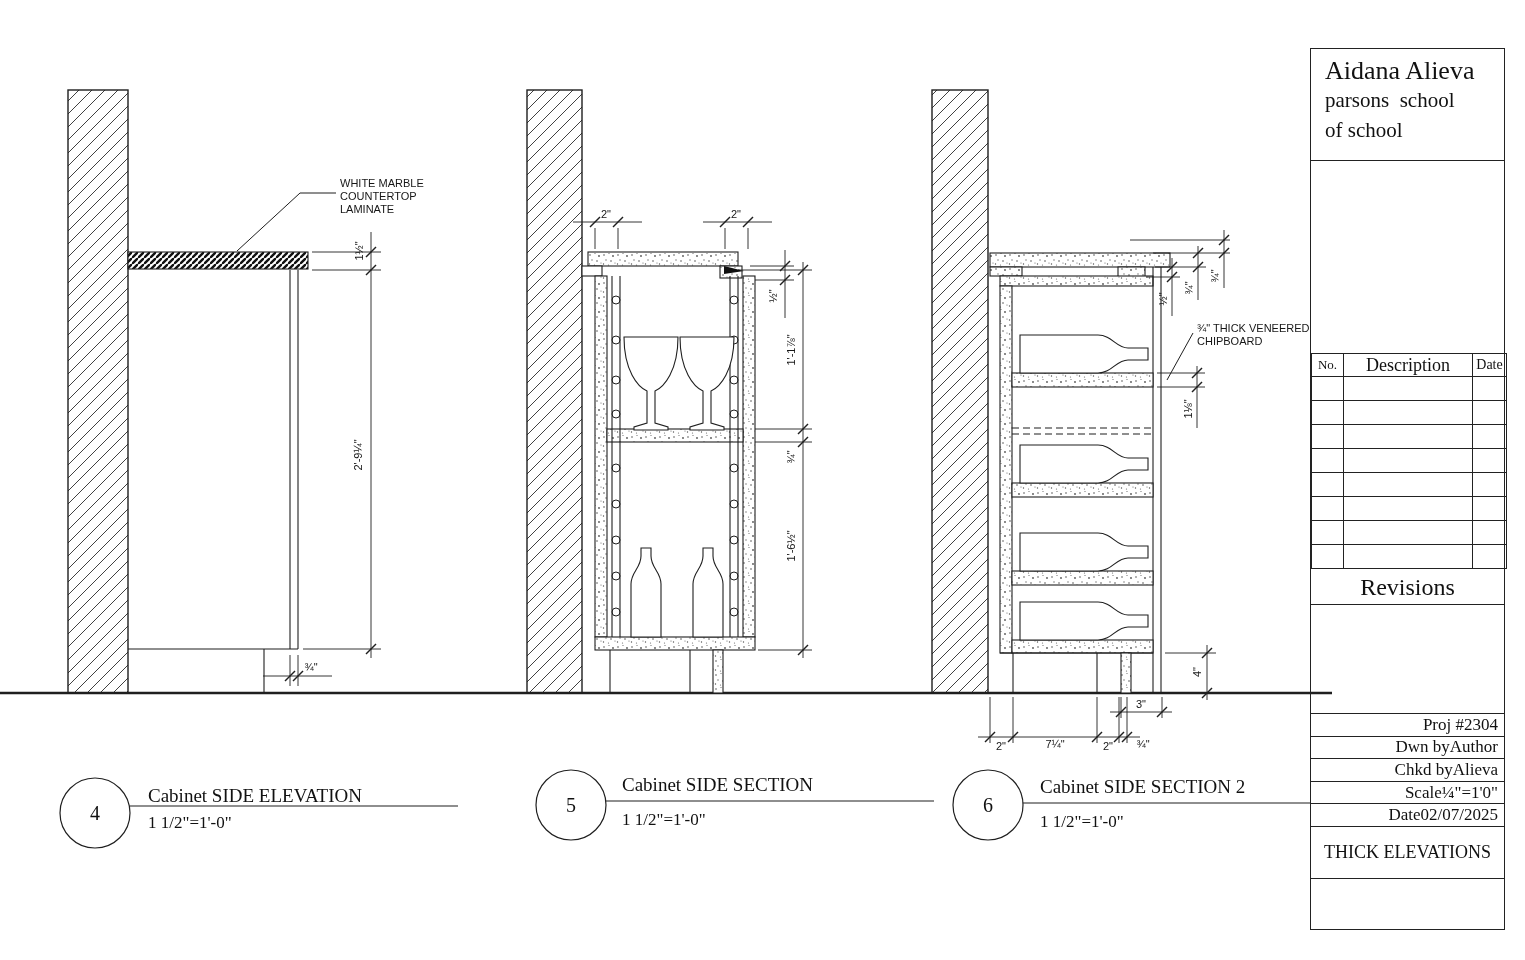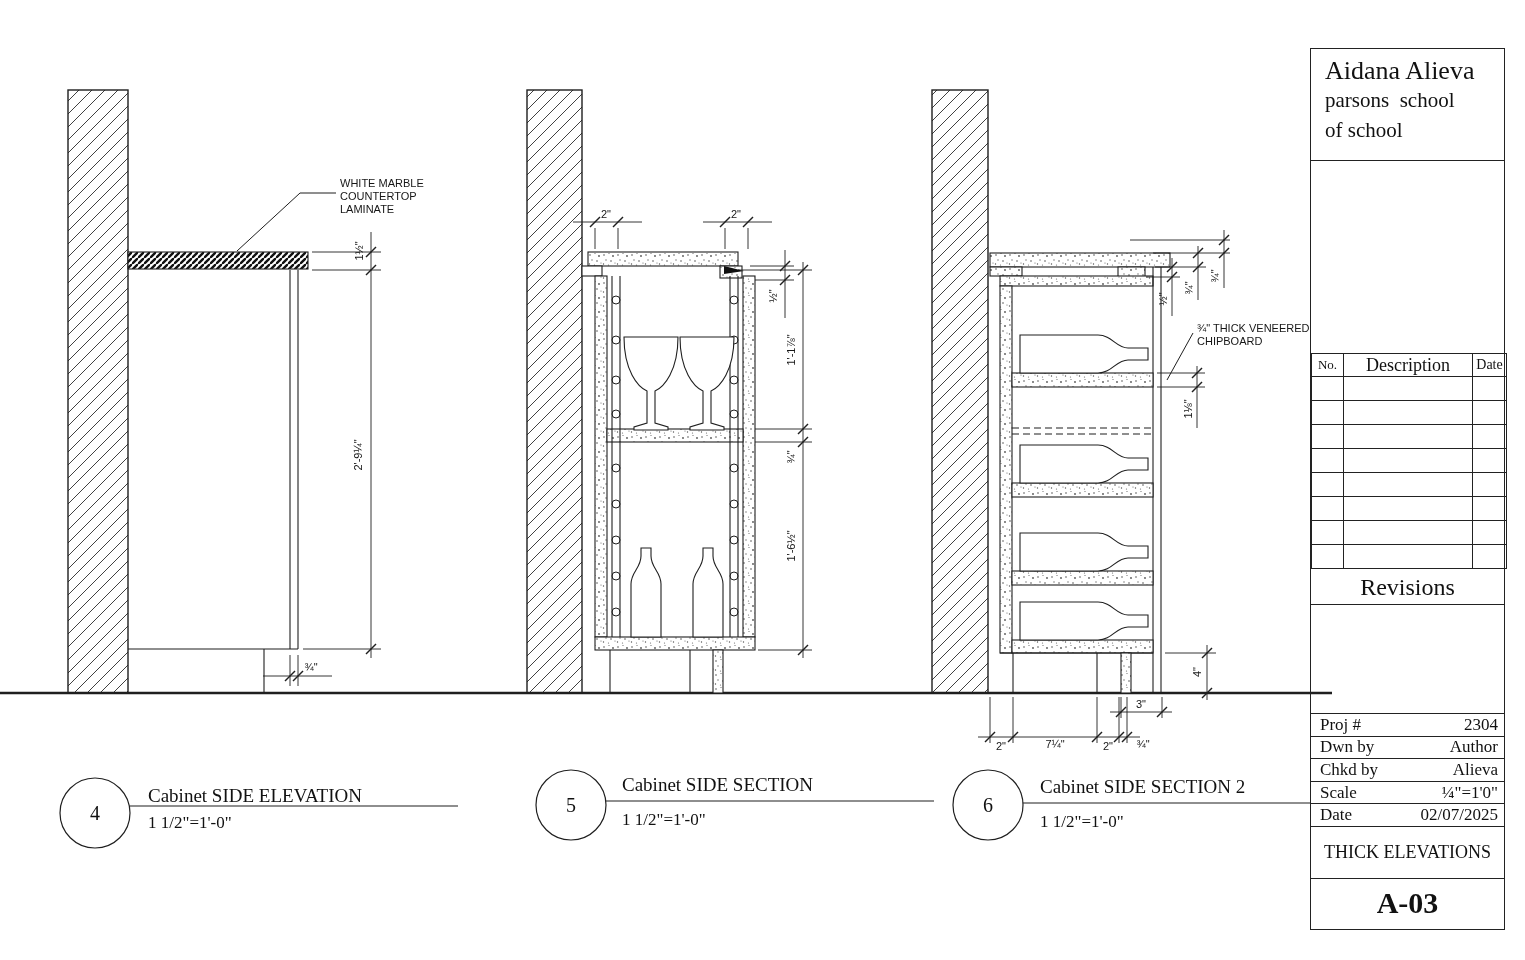--- a/index.html
+++ b/index.html
@@ -28,21 +28,21 @@
   .rev td{height:23px;}
   .th-no{font-size:13px;}
   .th-desc{font-size:18px;}
   .th-date{font-size:14px;}
   .tb-revisions{top:510px;height:34px;border-bottom:1.4px solid #222;
                 text-align:center;font-size:24px;line-height:32px;margin-top:12px;}
   .tb-project{top:544px;height:120px;padding:4px 0 0 10px;}
   .tb-proj-name{font-size:24px;line-height:30px;}
   .tb-proj-sub{font-size:17px;line-height:21px;}
   .tb-fields{top:664px;height:113px;display:flex;flex-direction:column;}
-  .tb-field{flex:1;display:flex;align-items:center;justify-content:space-between;
+  .tb-field{flex:1;display:flex;align-items:center;justify-content:flex-end;
             border-top:1.3px solid #222;font-size:17px;padding:0 6px 0 9px;}
   .tb-sheettitle{top:777px;height:53px;border-top:1.4px solid #222;border-bottom:1.4px solid #222;
                  text-align:center;font-size:18px;line-height:51px;}
   .tb-number{top:830px;height:52px;text-align:center;font-size:30px;font-weight:bold;line-height:48px;}
 </style>
 </head>
 <body>
 
 <div class="sheet">
 
@@ -384,15 +384,14 @@
         <span>Scale</span>
         <span>¼"=1'0"</span>
       </div>
       <div class="tb-field">
         <span>Date</span>
         <span>02/07/2025</span>
       </div>
     </div>
 
     <div class="tb-sheettitle">THICK ELEVATIONS</div>
-    <div class="tb-number">A-03</div>
   </div>
 </div>
 
 </body></html>

